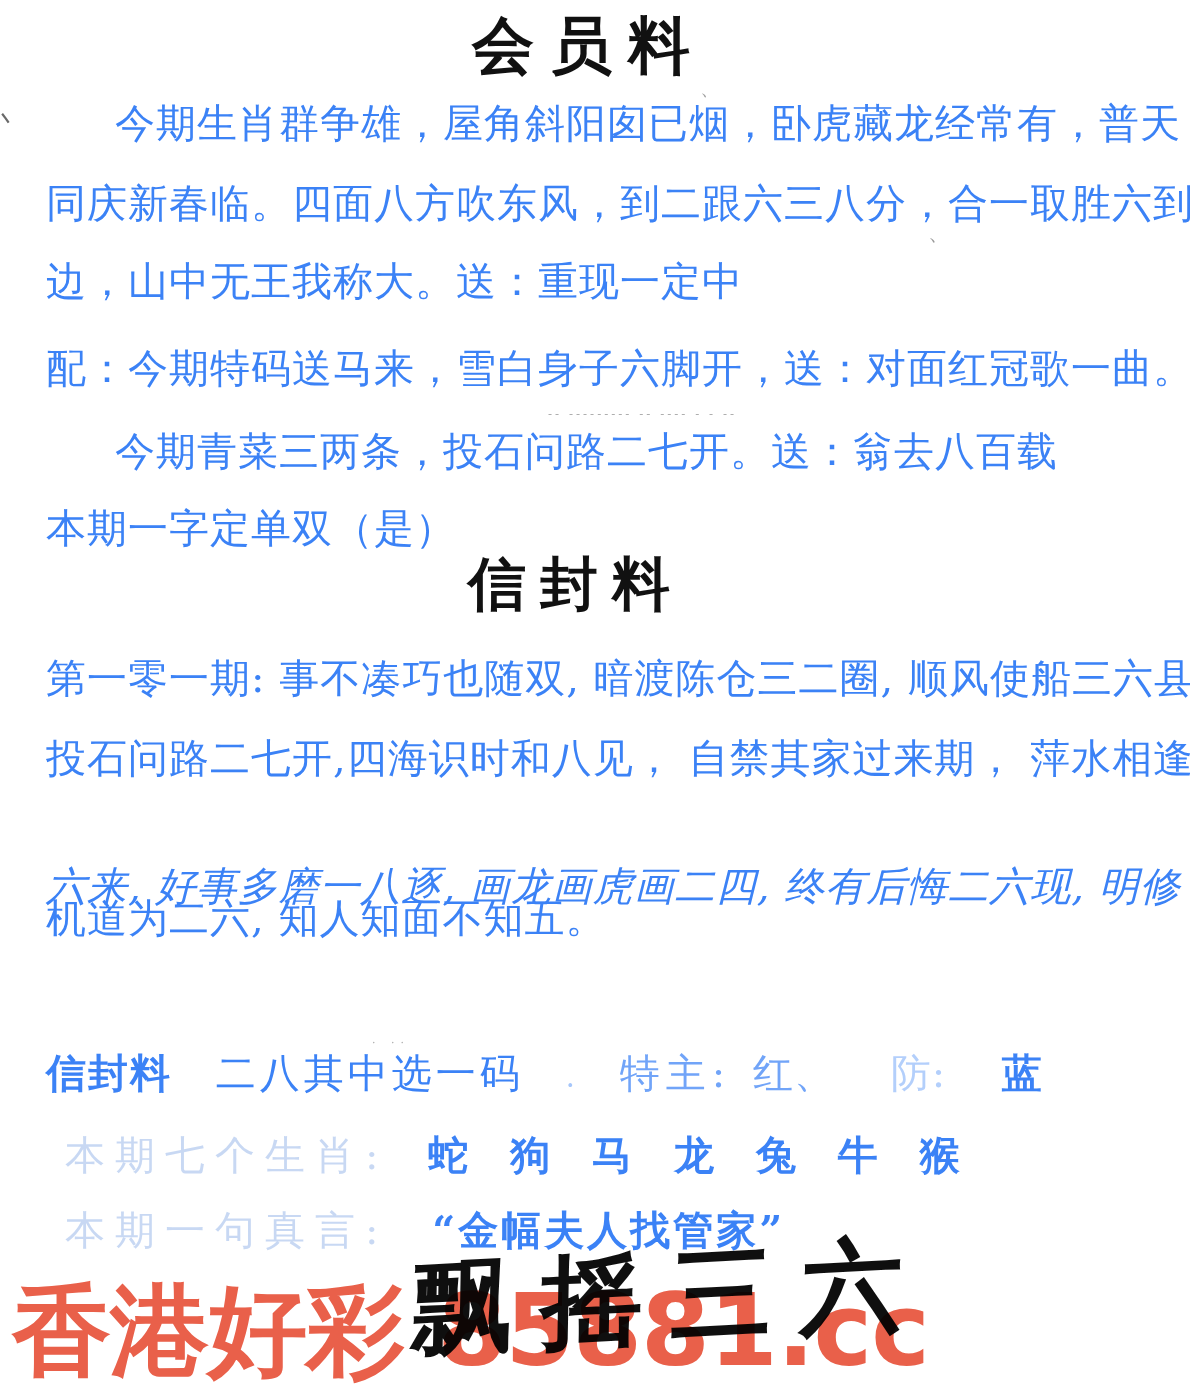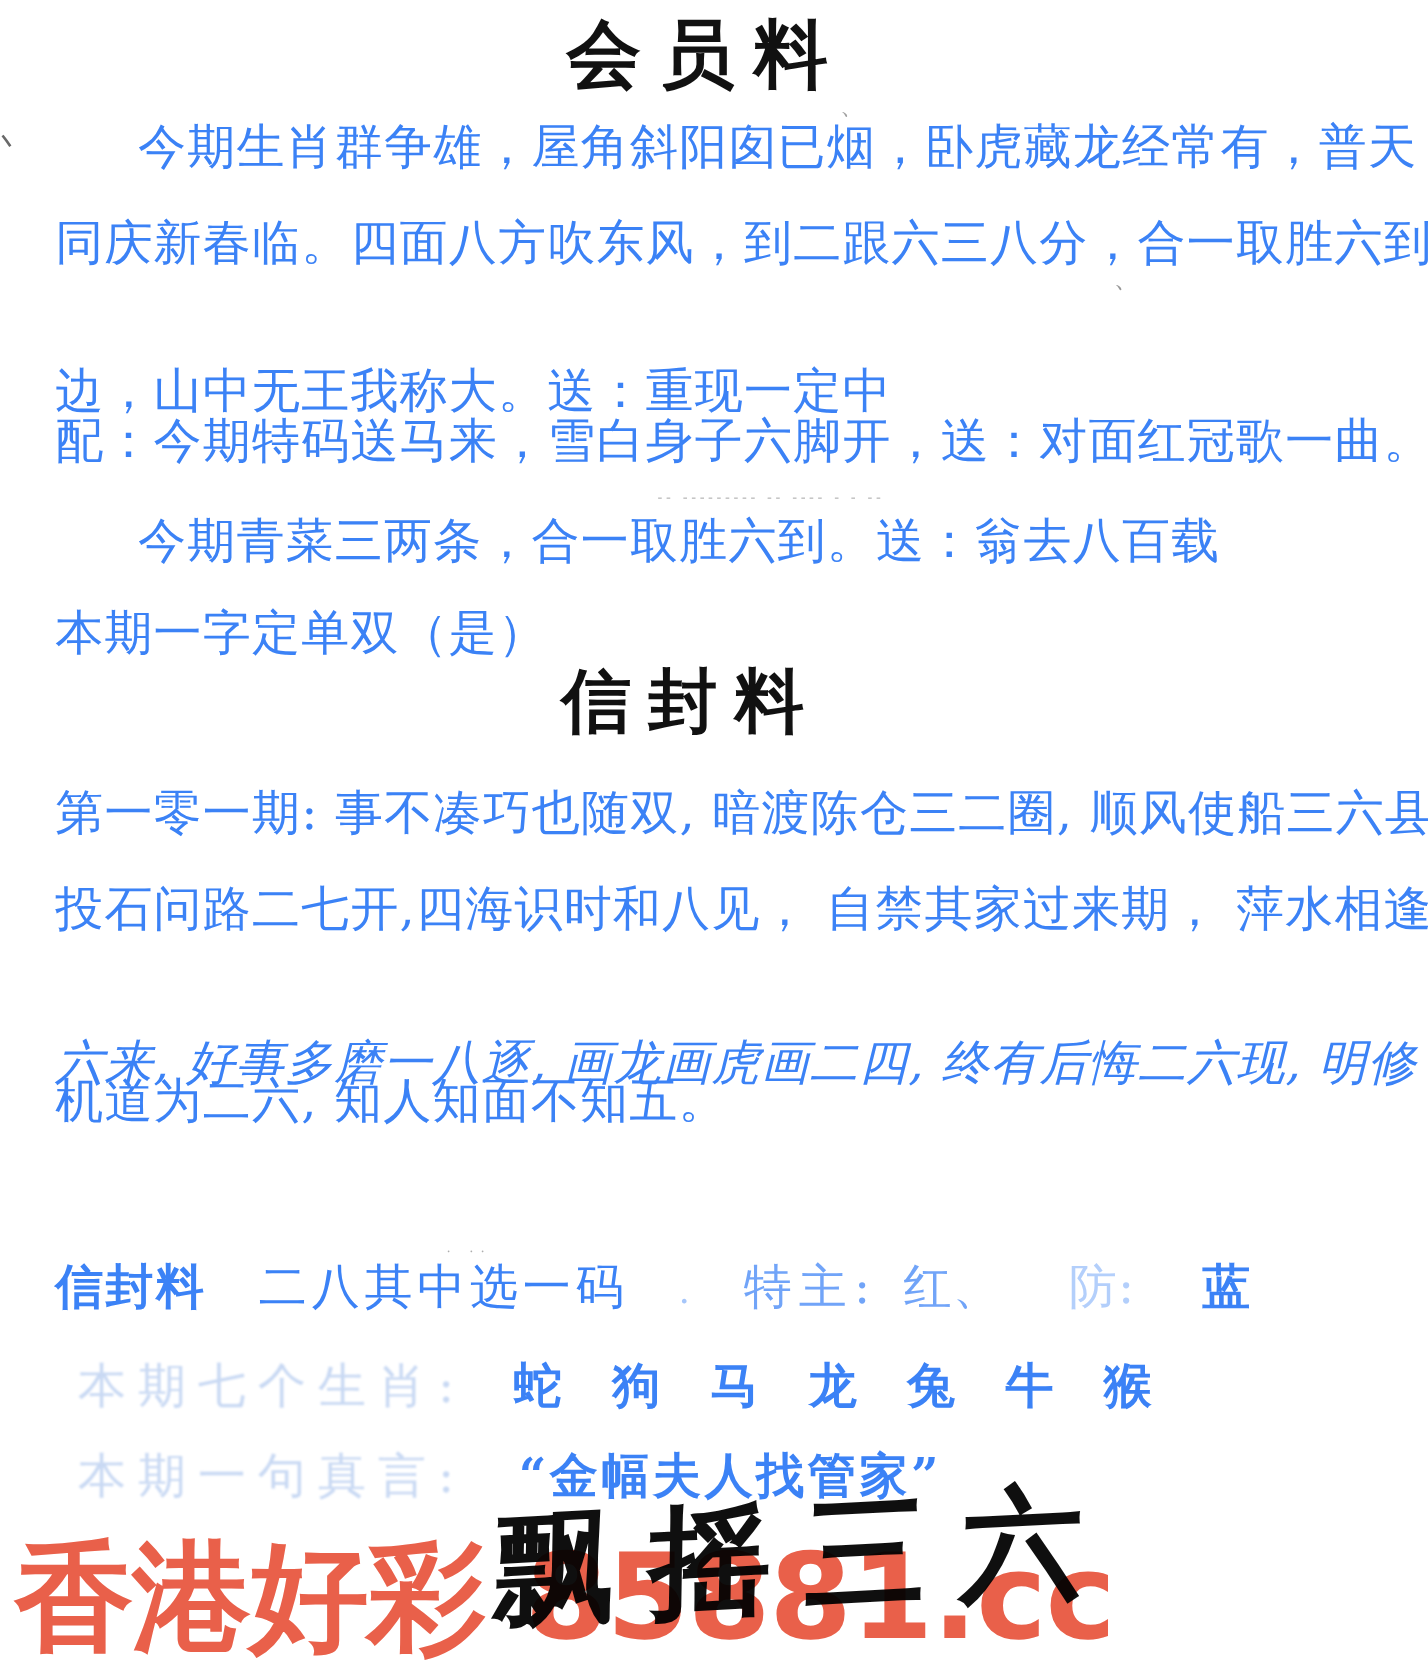--- a/index.html
+++ b/index.html
@@ -116,25 +116,25 @@
 <body>
 
 <div class="page">
 
   <div class="section-title title-member">会员料</div>
 
   <div class="line indent" style="top:100px;">今期生肖群争雄，屋角斜阳囱已烟，卧虎藏龙经常有，普天</div>
 
   <div class="line flush" style="top:180px;">同庆新春临。四面八方吹东风，到二跟六三八分，合一取胜六到</div>
 
-  <div class="line flush" style="top:258px;margin-top:45px;">边，山中无王我称大。送：重现一定中</div>
+  <div class="line flush" style="top:258px;">边，山中无王我称大。送：重现一定中</div>
 
   <div class="line flush" style="top:345px;">配：今期特码送马来，雪白身子六脚开，送：对面红冠歌一曲。</div>
 
-  <div class="line indent" style="top:428px;">今期青菜三两条，合一取胜六到。送：翁去八百载</div>
+  <div class="line indent" style="top:428px;">今期青菜三两条，投石问路二七开。送：翁去八百载</div>
 
   <div class="line flush" style="top:505px;">本期一字定单双（是）</div>
 
   <div class="section-title title-envelope">信封料</div>
 
 
   <div class="line flush" style="top:655px;">第一零一期: 事不凑巧也随双, 暗渡陈仓三二圈, 顺风使船三六县,</div>
 
   <div class="line flush" style="top:735px;">投石问路二七开,四海识时和八见， 自禁其家过来期， 萍水相逢一</div>
 

